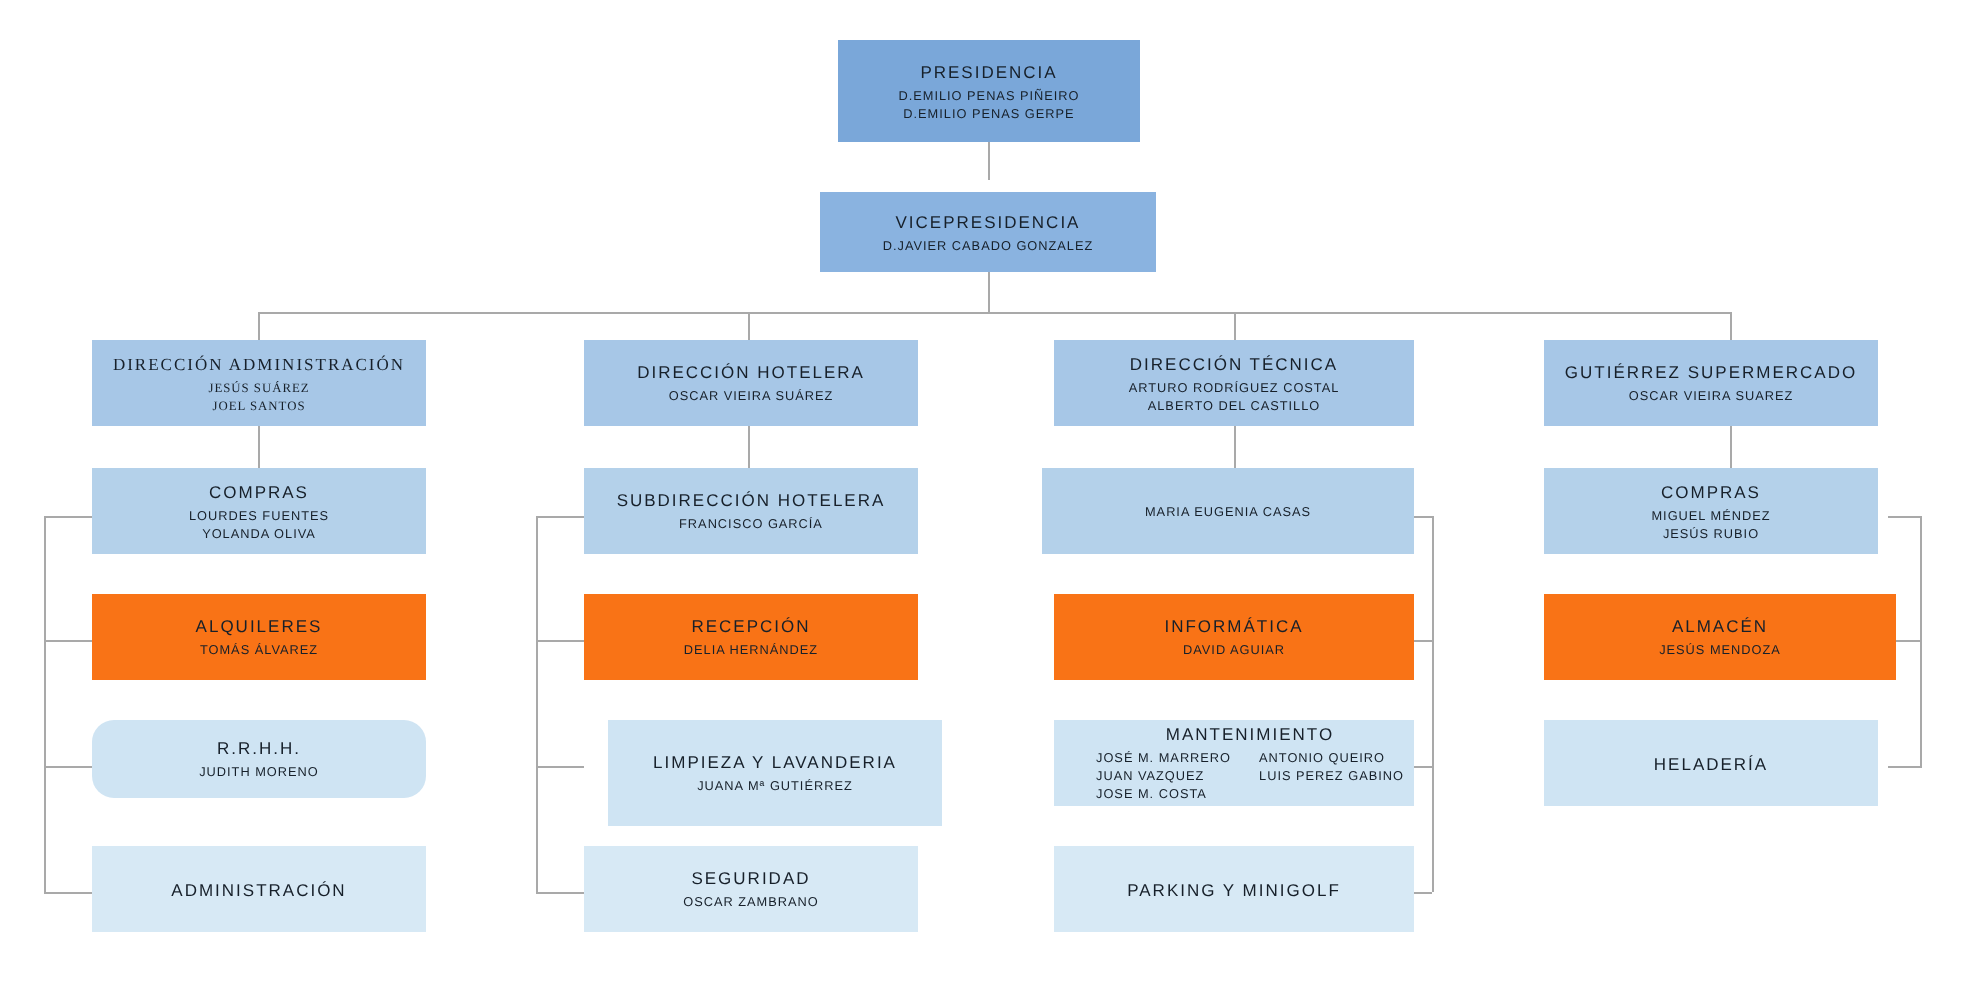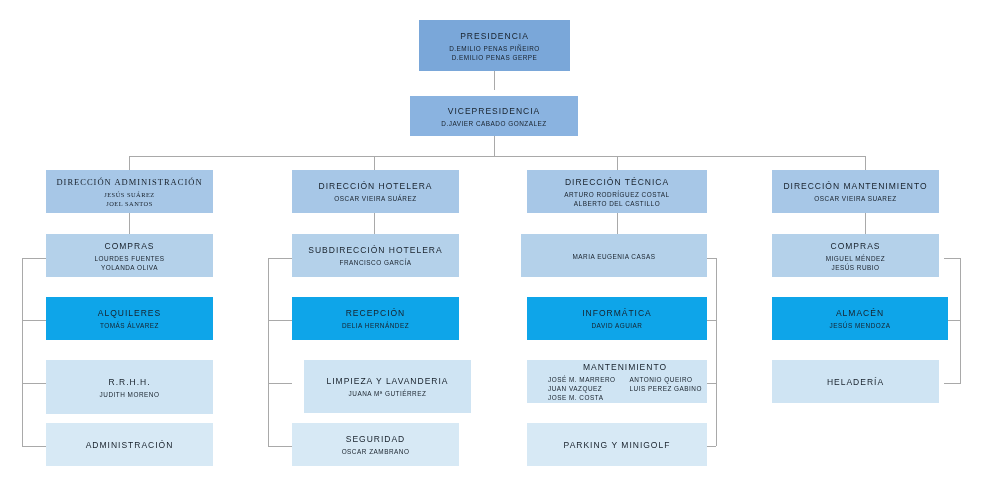--- a/index.html
+++ b/index.html
@@ -17,21 +17,21 @@
   }
   .box .person{
     font-size:6.4px;letter-spacing:0.5px;white-space:nowrap;line-height:9px;
   }
   .box .people{margin-top:2px;}
   
   .lvl0{background:#7aa7d9;}
   .lvl1{background:#8ab3e0;}
   .lvl2{background:#a7c7e7;}
   .lvl3{background:#b4d1ea;}
-  .lvl4{background:#0ea5e9;}
+  .lvl4{background:#f97316;}
   .lvl5{background:#cfe4f3;}
   .lvl6{background:#d7e9f5;}
 
   .line{position:absolute;background:#a9a9a9;}
   .vline{width:1px;}
   .hline{height:1px;}
 
   .mant-grid{
     display:flex;gap:14px;margin-top:2px;
   }
@@ -110,21 +110,21 @@
       <div class="person">LOURDES FUENTES</div>
       <div class="person">YOLANDA OLIVA</div>
     </div>
   </div>
   <div class="box lvl4" style="left:46px;top:297px;width:167px;height:43px;">
     <div class="title">ALQUILERES</div>
     <div class="people">
       <div class="person">TOMÁS ÁLVAREZ</div>
     </div>
   </div>
-  <div class="box lvl5" style="left:46px;top:360px;width:167px;height:54px;">
+  <div class="box lvl5" style="left:46px;top:360px;width:167px;height:39px;border-radius:11px;">
     <div class="title">R.R.H.H.</div>
     <div class="people">
       <div class="person">JUDITH MORENO</div>
     </div>
   </div>
   <div class="box lvl6" style="left:46px;top:423px;width:167px;height:43px;">
     <div class="title">ADMINISTRACIÓN</div>
   </div>
 
   <div class="box lvl2" style="left:292px;top:170px;width:167px;height:43px;">
@@ -188,21 +188,21 @@
         <div class="person">ANTONIO QUEIRO</div>
         <div class="person">LUIS PEREZ GABINO</div>
       </div>
     </div>
   </div>
   <div class="box lvl6" style="left:527px;top:423px;width:180px;height:43px;">
     <div class="title">PARKING Y MINIGOLF</div>
   </div>
 
   <div class="box lvl2" style="left:772px;top:170px;width:167px;height:43px;">
-    <div class="title">DIRECCIÓN  MANTENIMIENTO</div>
+    <div class="title">GUTIÉRREZ  SUPERMERCADO</div>
     <div class="people">
       <div class="person">OSCAR VIEIRA SUAREZ</div>
     </div>
   </div>
   <div class="box lvl3" style="left:772px;top:234px;width:167px;height:43px;">
     <div class="title">COMPRAS</div>
     <div class="people">
       <div class="person">MIGUEL MÉNDEZ</div>
       <div class="person">JESÚS RUBIO</div>
     </div>

